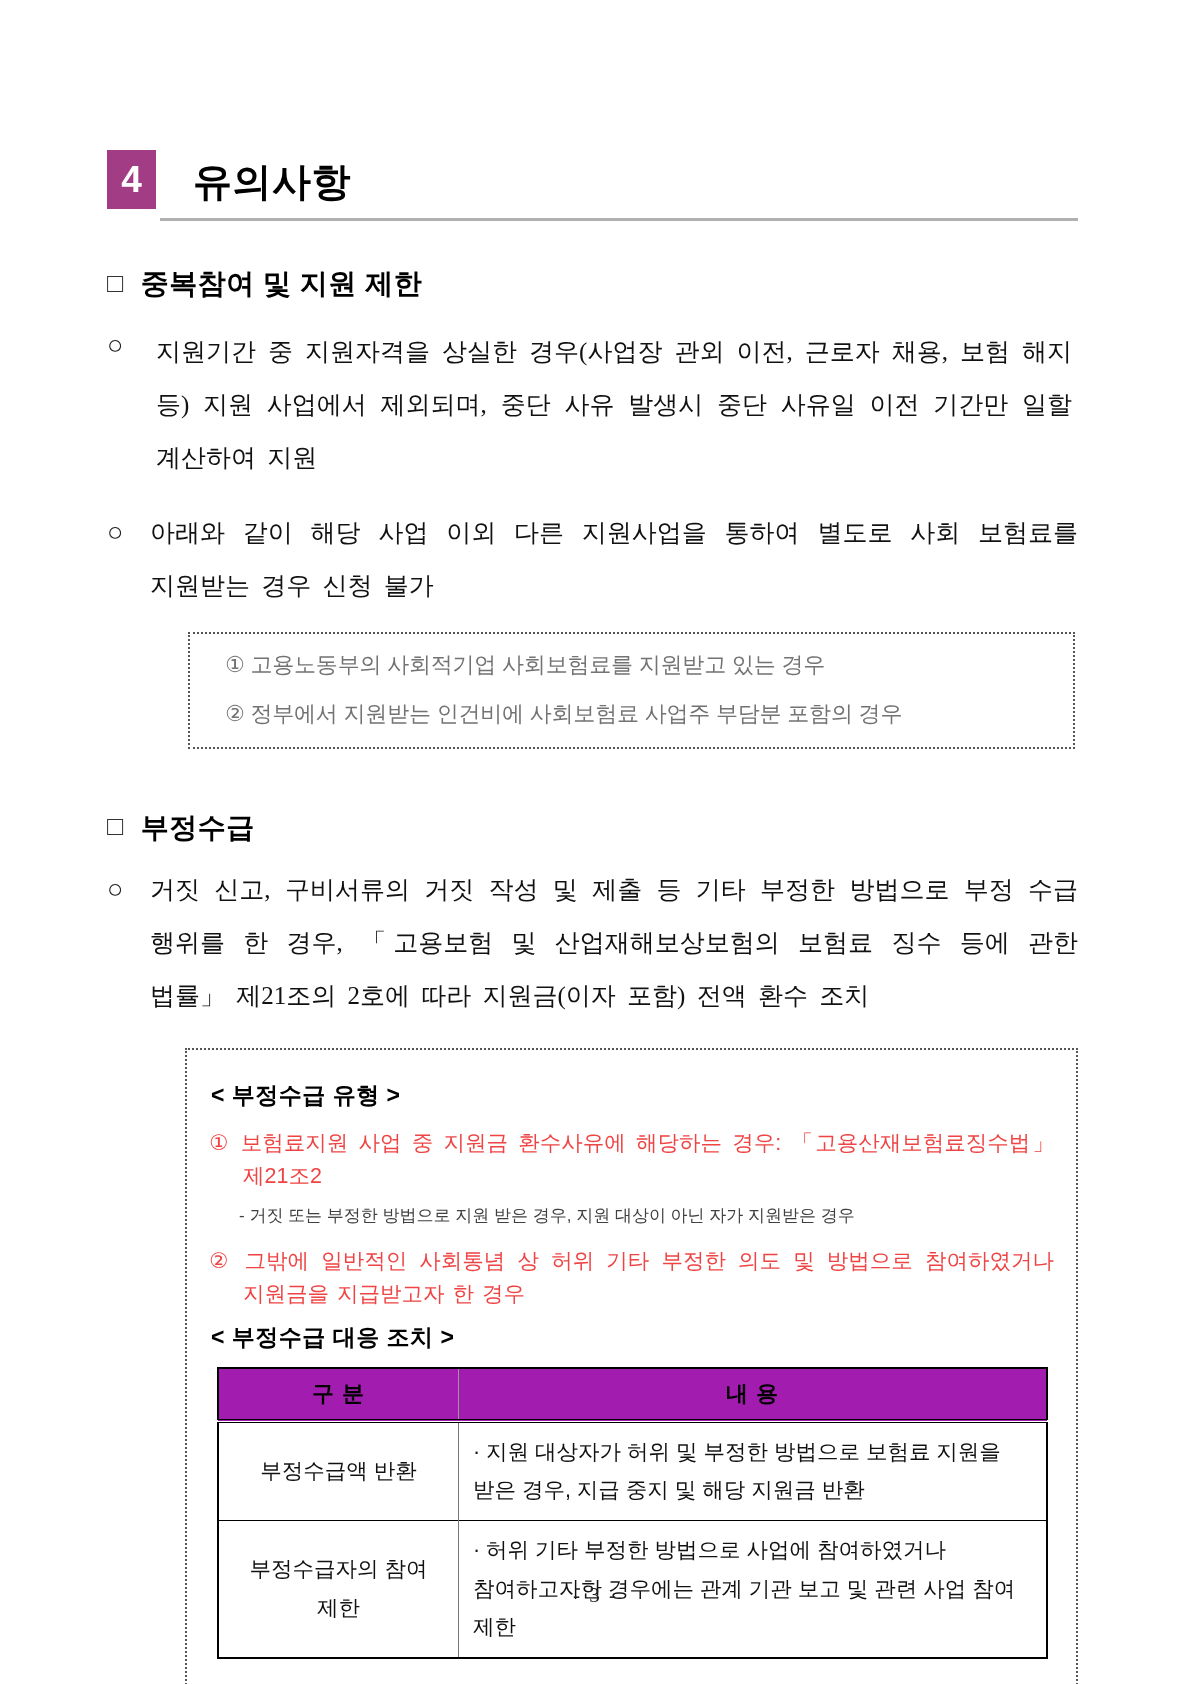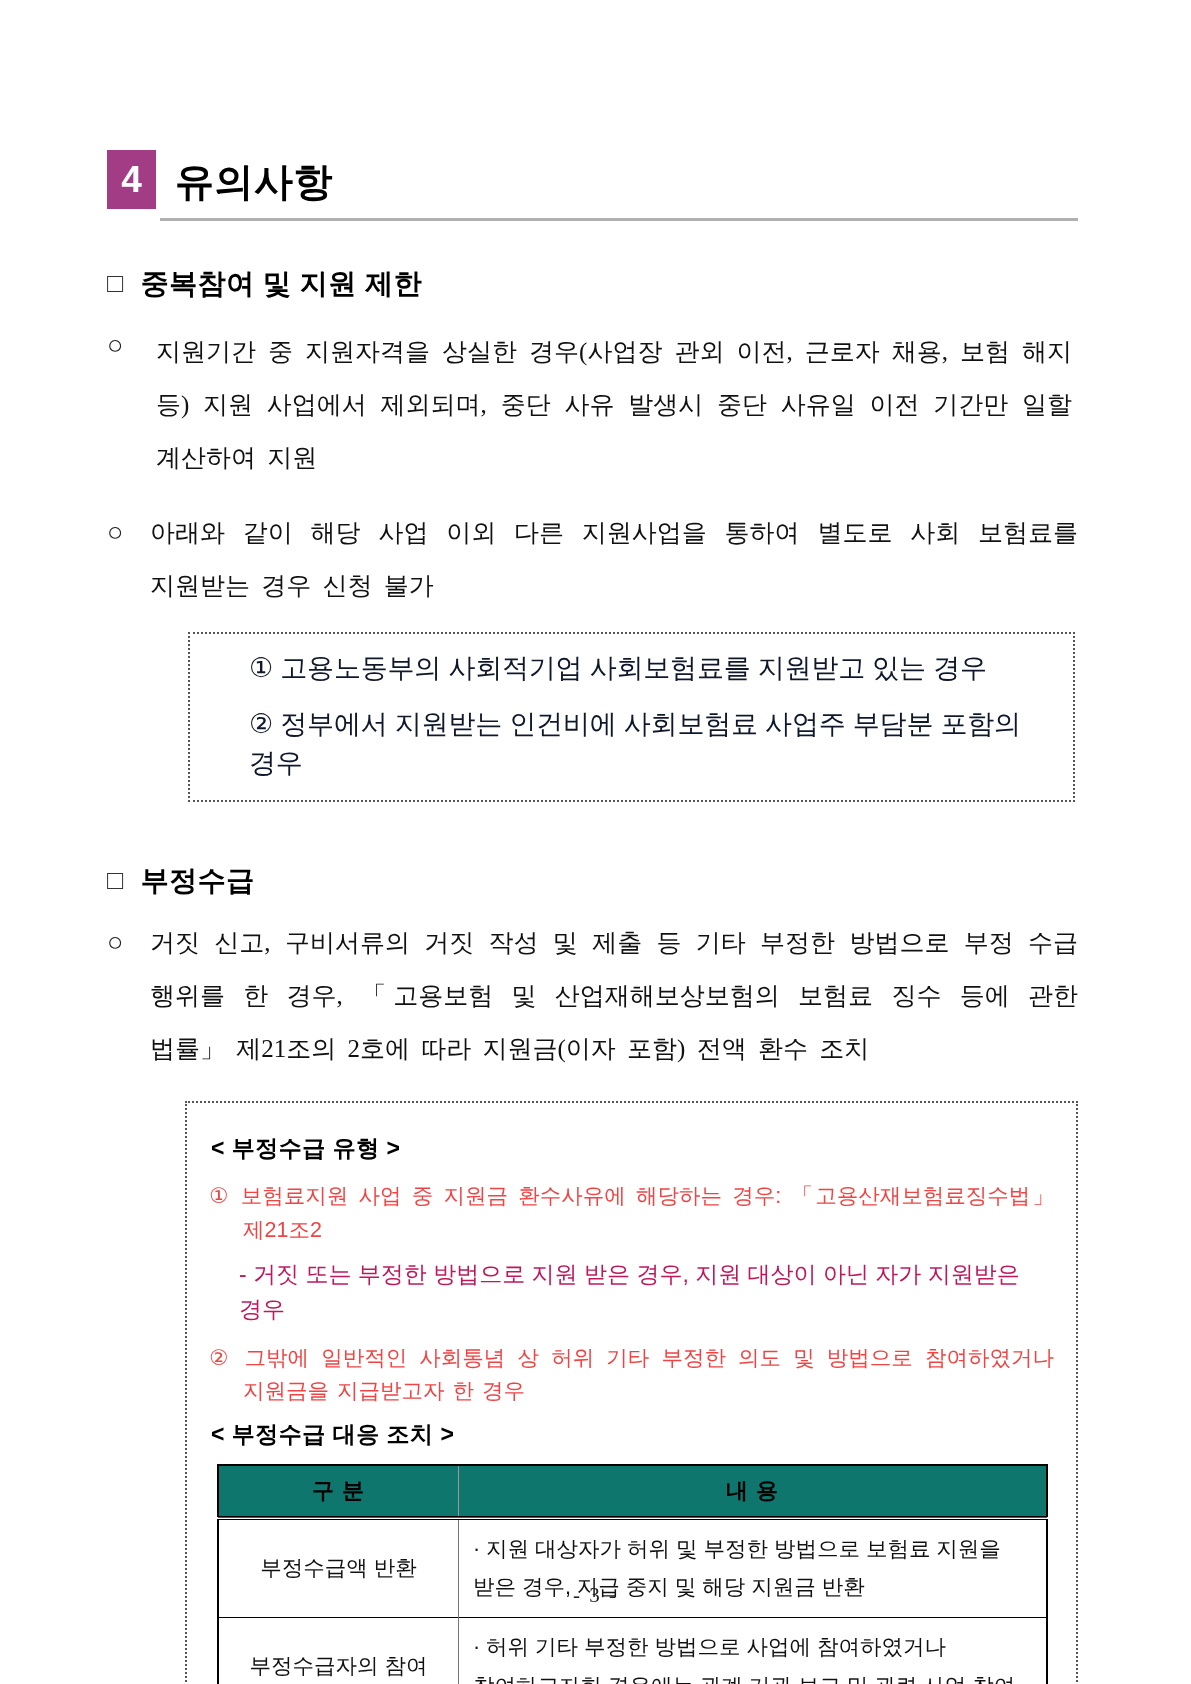--- a/index.html
+++ b/index.html
@@ -19,21 +19,21 @@
   
   .header-row{display:flex;align-items:center;gap:19px;}
   .num-box{
     width:49px;height:59px;flex:none;
     background:#a23c85;
     color:#fff;font-size:37px;font-weight:bold;
     display:flex;align-items:center;justify-content:center;
   }
   .page-title{
     font-size:39px;font-weight:800;letter-spacing:0.5px;
-    color:#000;line-height:1;padding-top:4px;
+    color:#000;line-height:1;padding-top:4px;margin-left:18px;
   }
   .title-rule{
     height:3px;background:#b0b0b0;
     margin:9px 0 0 53px;
   }
   
   .sec-heading{
     display:flex;align-items:center;gap:17px;
     font-size:28px;font-weight:800;color:#000;
     letter-spacing:0.5px;
@@ -59,55 +59,55 @@
     word-break:keep-all;word-spacing:5px;color:#111;
   }
   
   .note-box{
     margin:20px 0 0 81px;
     width:887px;box-sizing:border-box;
     border:2px dotted #555;
     padding:15px 20px 17px 35px;
   }
   .note-box .item{
-    font-size:27px;line-height:1.45;color:#0f172a;
-    word-break:keep-all;letter-spacing:-0.2px;margin-left:24px;
+    font-size:22px;line-height:1.45;color:#737373;
+    word-break:keep-all;letter-spacing:-0.2px;
   }
   .note-box .item + .item{margin-top:17px;}
   
   .detail-box{
     margin:26px 0 0 78px;
     width:893px;box-sizing:border-box;
     border:2px dotted #555;
     padding:20px 22px 24px 22px;
   }
   .dbox-title{
     font-size:23px;font-weight:700;color:#000;
     margin:10px 0 4px 2px;letter-spacing:0.5px;
   }
   .dbox-item{
     font-size:21.5px;line-height:1.55;color:#ef4444;
     margin-top:16px;
     padding-left:34px;text-indent:-34px;
     text-align:justify;word-break:keep-all;word-spacing:2px;
   }
   .dbox-sub{
-    font-size:23px;line-height:1.5;color:#be185d;
+    font-size:17px;line-height:1.5;color:#404040;
     margin:10px 0 0 30px;word-break:keep-all;
   }
   .dbox-title.second{}
   
   .measure-table{
     width:calc(100% - 14px);
     margin:14px 4px 4px 8px;
     border-collapse:collapse;
     border:2.5px solid #000;
   }
   .measure-table th{
-    background:#0f766e;
+    background:#a21caf;
     font-size:22px;font-weight:700;color:#000;
     padding:10px 16px;text-align:center;
     border-bottom:4px double #000;
     letter-spacing:1px;
   }
   .measure-table th.cat{border-right:1px solid #999;width:29%;}
   .measure-table td{
     font-size:21.5px;line-height:1.8;color:#111;
     padding:10px 14px;vertical-align:middle;
     word-break:keep-all;

